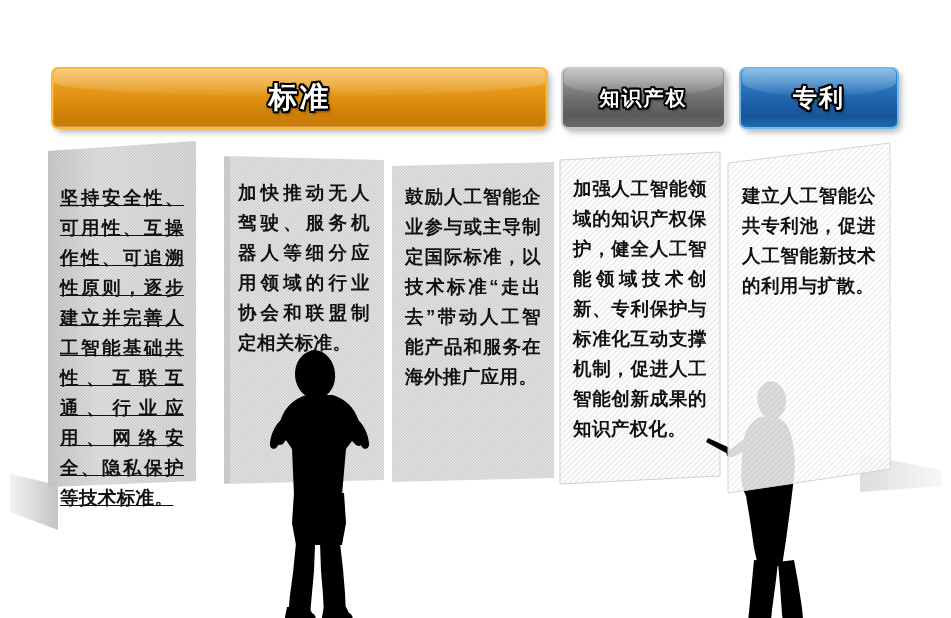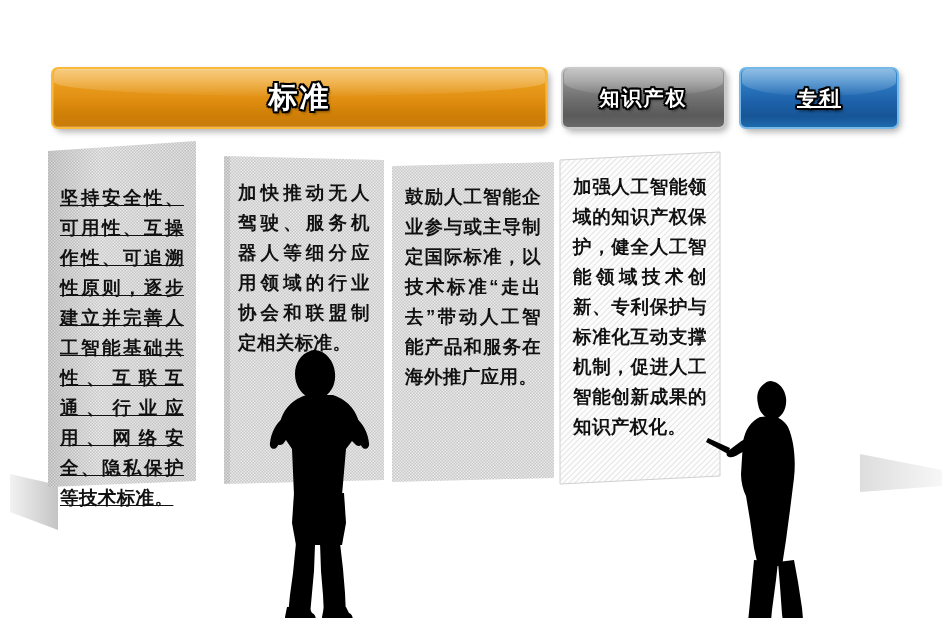--- a/index.html
+++ b/index.html
@@ -58,21 +58,21 @@
     border:2px solid #c9c9c9;
   }
   #hdr-ip .cap{font-size:20px;}
 
   
   #hdr-patent{left:735px;top:27px;width:160px;height:62px;}
   #hdr-patent .inner{
     background:linear-gradient(to bottom,#3f8fd2 0%,#2f7fc6 20%,#1e62ab 55%,#165596 82%,#1d6bb0 100%);
     border:2px solid #76b8e8;
   }
-  #hdr-patent .cap{font-size:20px;text-decoration:underline;}
+  #hdr-patent .cap{font-size:24px;}
 
   
   .board{position:absolute;}
   .ptext{
     position:absolute;
     color:#111;
     font-weight:bold;
     font-size:18.5px;
     line-height:30px;
     letter-spacing:0.4px;
@@ -166,21 +166,21 @@
           <rect width="1.5" height="1.5" fill="#ffffff" opacity=".6"></rect>
           <rect x="1.5" y="1.5" width="1.5" height="1.5" fill="#ffffff" opacity=".6"></rect>
         </pattern>
       </defs>
       <polygon points="0,6 160,10 160,330 0,334" fill="url(#dots2)"></polygon>
       <polygon points="0,6 6,7 6,333 0,334" fill="#000" opacity=".07"></polygon>
     </svg>
     <div class="ptext" style="left:14px;top:28px;width:132px;">加快推动无人驾驶、服务机器人等细分应用领域的行业协会和联盟制定相关标准。</div>
   </div>
 
-  <div class="board" id="board4" style="left:556px;top:112px;width:160px;height:332px;font-family:Liberation Mono, monospace;">
+  <div class="board" id="board4" style="left:556px;top:112px;width:160px;height:332px;">
     <svg style="position:absolute;left:0;top:0;width:160px;height:332px;">
       <defs>
         <pattern id="hatch4" width="4" height="4" patternUnits="userSpaceOnUse" patternTransform="rotate(45)">
           <rect width="4" height="4" fill="#fdfdfd"></rect>
           <line x1="0" y1="0" x2="0" y2="4" stroke="#9a9a9a" stroke-width="0.9" opacity=".55"></line>
         </pattern>
       </defs>
       <polygon points="0,8 160,0 160,324 0,332" fill="url(#hatch4)" stroke="#d0d0d0" stroke-width="1"></polygon>
     </svg>
     <div class="ptext" style="left:13px;top:22px;width:134px;">加强人工智能领域的知识产权保护，健全人工智能领域技术创新、专利保护与标准化互动支撑机制，促进人工智能创新成果的知识产权化。</div>
@@ -222,20 +222,32 @@
   <svg class="wing" style="position:absolute;left:856px;top:400px;width:94px;height:70px;z-index:4;">
     <defs>
       <linearGradient id="wg5" x1="0" y1="0" x2="1" y2="0">
         <stop offset="0%" stop-color="#dddddd"></stop>
         <stop offset="100%" stop-color="#f7f7f7"></stop>
       </linearGradient>
     </defs>
     <polygon points="0,14 82,30 82,46 0,52" fill="url(#wg5)"></polygon>
   </svg>
 
+  <div class="board" id="board5" style="left:724px;top:103px;width:162px;height:350px;z-index:5;">
+    <svg style="position:absolute;left:0;top:0;width:162px;height:350px;">
+      <defs>
+        <pattern id="hatch5" width="4" height="4" patternUnits="userSpaceOnUse" patternTransform="rotate(45)">
+          <rect width="4" height="4" fill="#ffffff" fill-opacity=".86"></rect>
+          <line x1="0" y1="0" x2="0" y2="4" stroke="#9a9a9a" stroke-width="0.9" opacity=".50"></line>
+        </pattern>
+      </defs>
+      <polygon points="0,20 162,0 162,326 0,350" fill="url(#hatch5)" stroke="#d4d4d4" stroke-width="1"></polygon>
+    </svg>
+    <div class="ptext" style="left:14px;top:38px;width:134px;">建立人工智能公共专利池，促进人工智能新技术的利用与扩散。</div>
+  </div>
 
   <svg class="fig" style="position:absolute;left:258px;top:305px;width:120px;height:250px;z-index:8;">
     <g fill="#000000">
 
       <path d="M48,6 C39,9 33,18 33,29 C33,39 38,48 46,52 L62,52
                C70,47 74,38 73,28 C72,16 64,6 53,5 C51,5 49,5 48,6 Z"></path>
 
       <path d="M44,50 C32,54 23,62 19,74 L14,92 C12,98 16,102 21,99 L24,95
                L30,104 L32,150 L36,188 L78,188 L80,150 L84,104
                L90,96 L94,100 C99,103 103,98 101,92 L96,74

